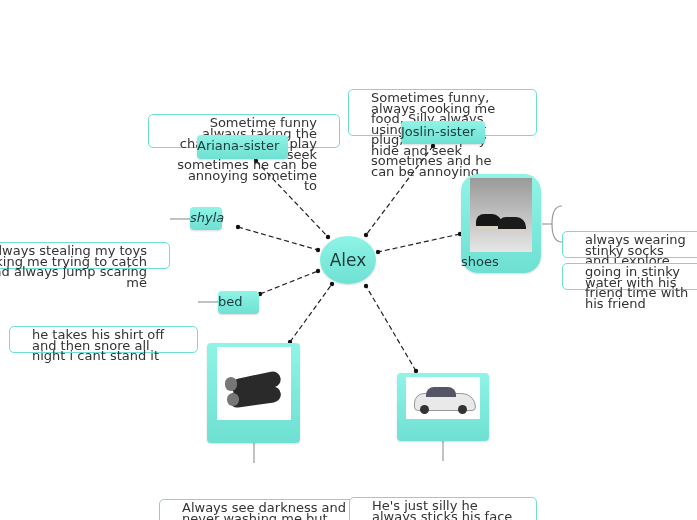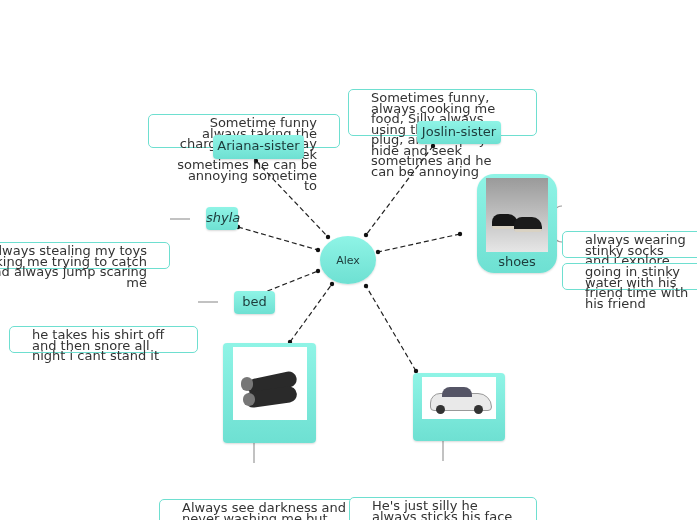--- a/index.html
+++ b/index.html
@@ -1,30 +1,29 @@
 <!DOCTYPE html>
 <html><head>
 <meta charset="utf-8">
 <style>
   html, body { margin:0; padding:0; }
   body { width:697px; height:520px; position:relative; overflow:hidden; background:#ffffff; font-family:"DejaVu Sans", sans-serif; }
   #edges { position:absolute; left:0; top:0; width:697px; height:520px; }
   .topic {
     position:absolute; box-sizing:border-box;
     background:linear-gradient(#8ff4e6, #6ee0d2);
-    border-radius:4px; color:#1d3b3b; text-align:center;
+    border-radius:4px; color:#1d3b3b; text-align:left;
     box-shadow:0 1px 2px rgba(0,0,0,0.15);
-    margin-left:16px;
   }
   .topic .lbl { display:block; font-size:13px; line-height:22px; }
   .central {
     position:absolute; left:320px; top:236px; width:56px; height:48px;
     border-radius:50%; background:linear-gradient(#8ff4e6, #6ee0d2);
     display:flex; align-items:center; justify-content:center;
-    font-size:11px; color:#1d3b3b; box-shadow:0 1px 2px rgba(0,0,0,0.15);
+    font-size:17px; color:#1d3b3b; box-shadow:0 1px 2px rgba(0,0,0,0.15);
   }
   .note {
     position:absolute; box-sizing:border-box; background:#fff;
     border:1.3px solid #6edfd0; border-radius:5px;
     font-size:13px; line-height:10.5px; color:#333; padding:3px 22px;margin-top:36px;
   }
   .imgbox { background:#fff; margin:4px auto 0; }
   .imgtopic .lbl { line-height:20px; }
 </style>
 </head>

